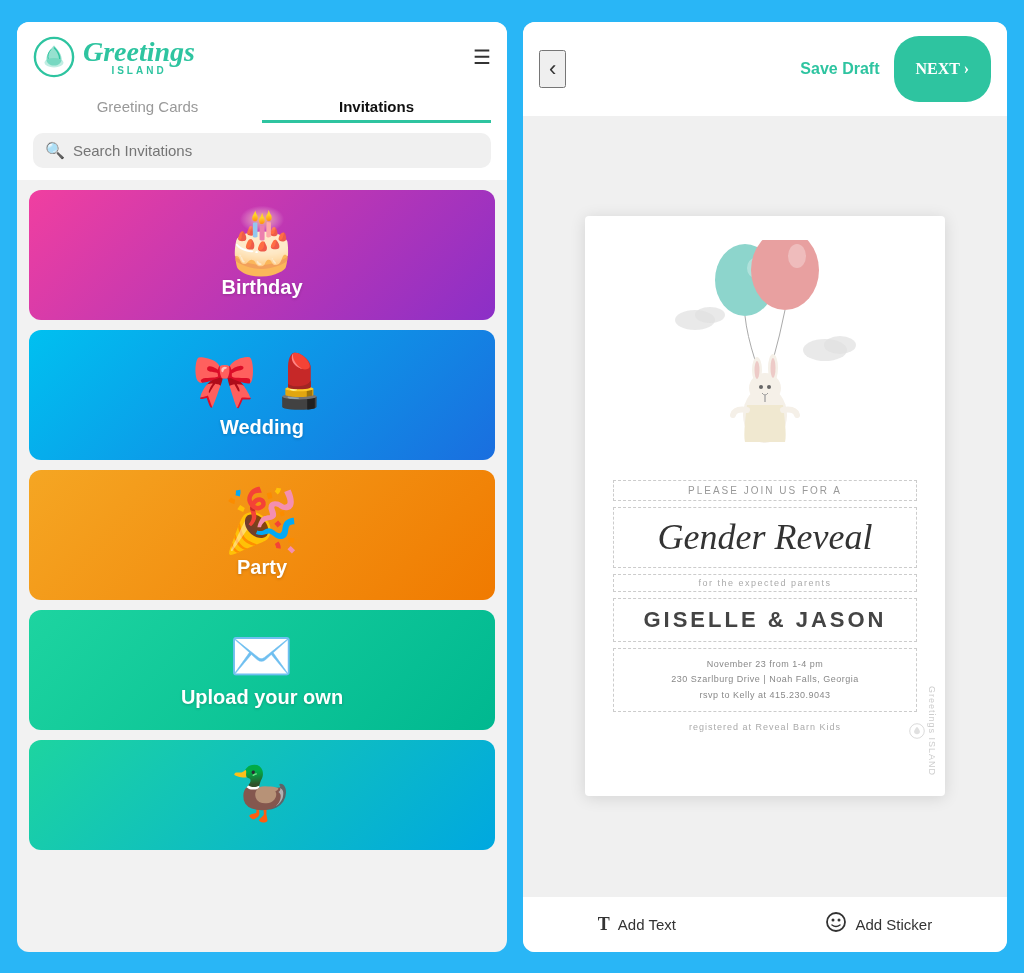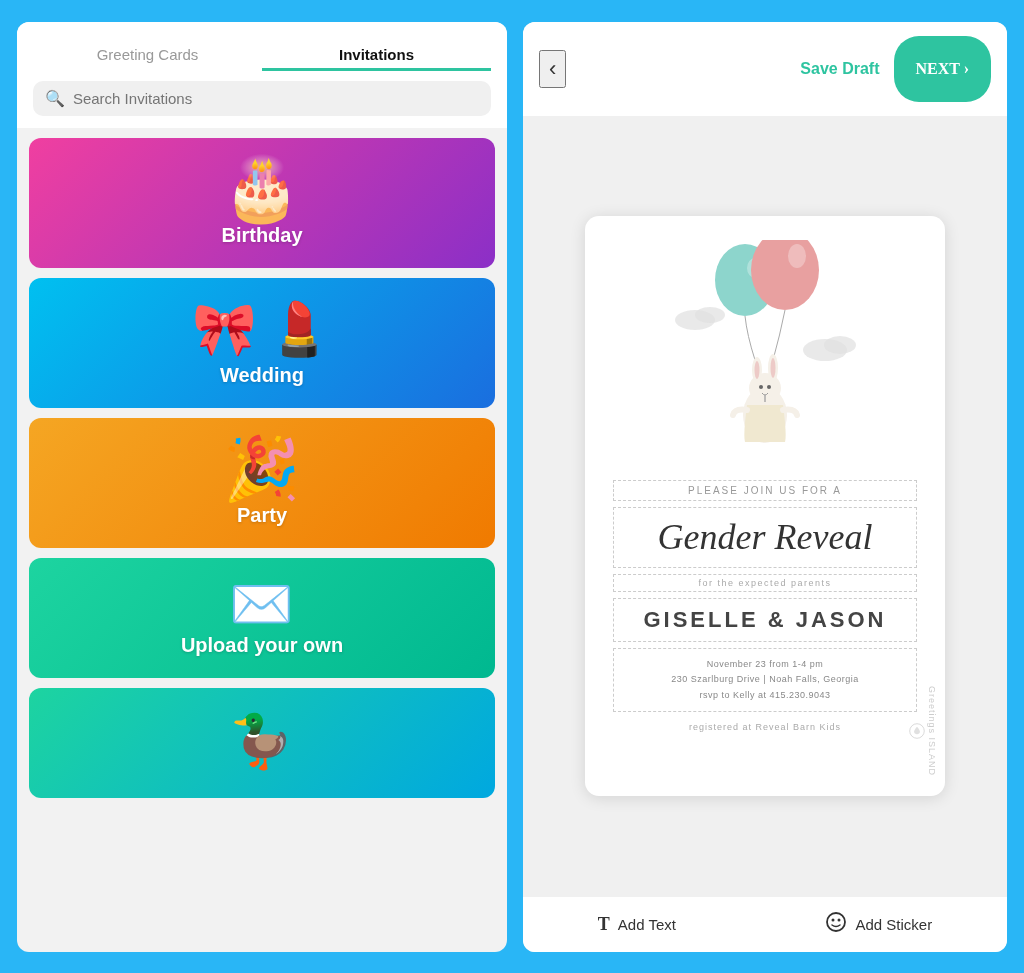--- a/index.html
+++ b/index.html
@@ -225,21 +225,21 @@
     .card-preview-area {
       flex: 1;
       display: flex;
       align-items: center;
       justify-content: center;
       padding: 20px;
       overflow: hidden;
     }
     .invitation-card {
       background: white;
-      border-radius: 14px;
+      border-radius: 4px;
       box-shadow: 0 2px 16px rgba(0,0,0,0.12);
       width: 360px;
       min-height: 580px;
       padding: 24px 28px;
       display: flex;
       flex-direction: column;
       align-items: center;
       position: relative;
     }
     .balloons-area {
@@ -359,20 +359,37 @@
     }
     
   </style>
 </head>
 <body>
 
 <div class="container">
 
   <div class="left-panel">
     <div class="header">
+      <div class="logo-row">
+        <div class="logo-area">
+
+          <svg class="logo-icon" viewBox="0 0 44 44" fill="none" xmlns="http://www.w3.org/2000/svg">
+            <circle cx="22" cy="22" r="20" stroke="#2ec4a0" stroke-width="2.5" fill="none"></circle>
+            <ellipse cx="22" cy="28" rx="10" ry="5" fill="#2ec4a0" opacity="0.3"></ellipse>
+            <path d="M22 10 C22 10 14 18 14 24 C14 28 17.5 31 22 31 C26.5 31 30 28 30 24 C30 18 22 10 22 10Z" fill="#2ec4a0" opacity="0.5"></path>
+            <path d="M22 12 C26 16 28 20 28 24" stroke="#2ec4a0" stroke-width="1.5" fill="none"></path>
+            <path d="M19 14 C16 17 15 21 16 24" stroke="#2ec4a0" stroke-width="1" fill="none"></path>
+          </svg>
+          <div class="logo-text">
+            <span class="logo-main">Greetings</span>
+            <span class="logo-sub">ISLAND</span>
+          </div>
+        </div>
+        <div class="hamburger">☰</div>
+      </div>
       <div class="tabs">
         <div class="tab inactive">
           <span>Greeting Cards</span>
         </div>
         <div class="tab active">
           <span>Invitations</span>
         </div>
       </div>
     </div>
 

